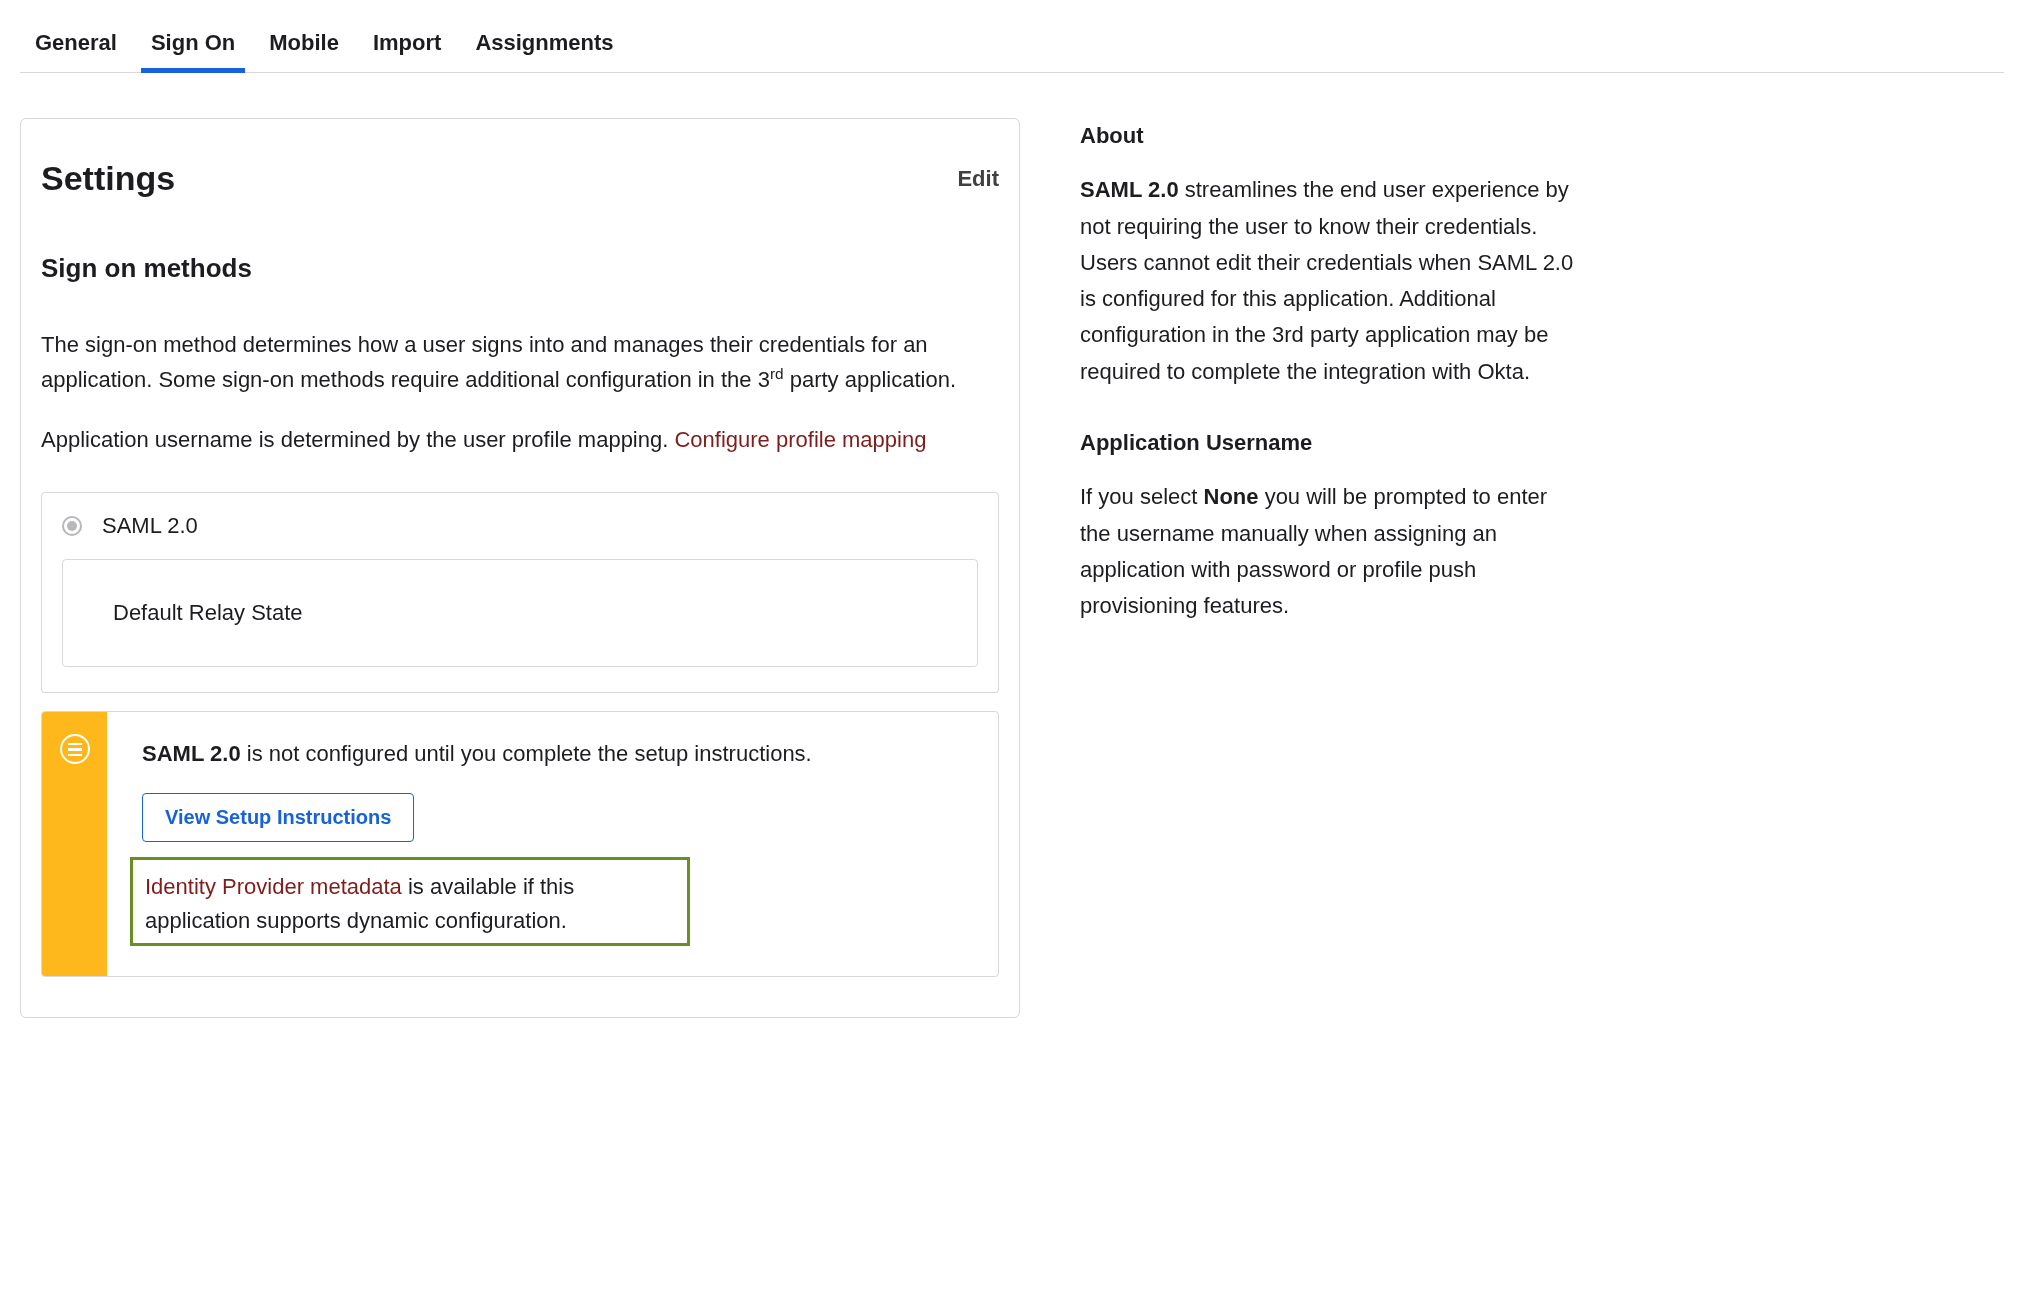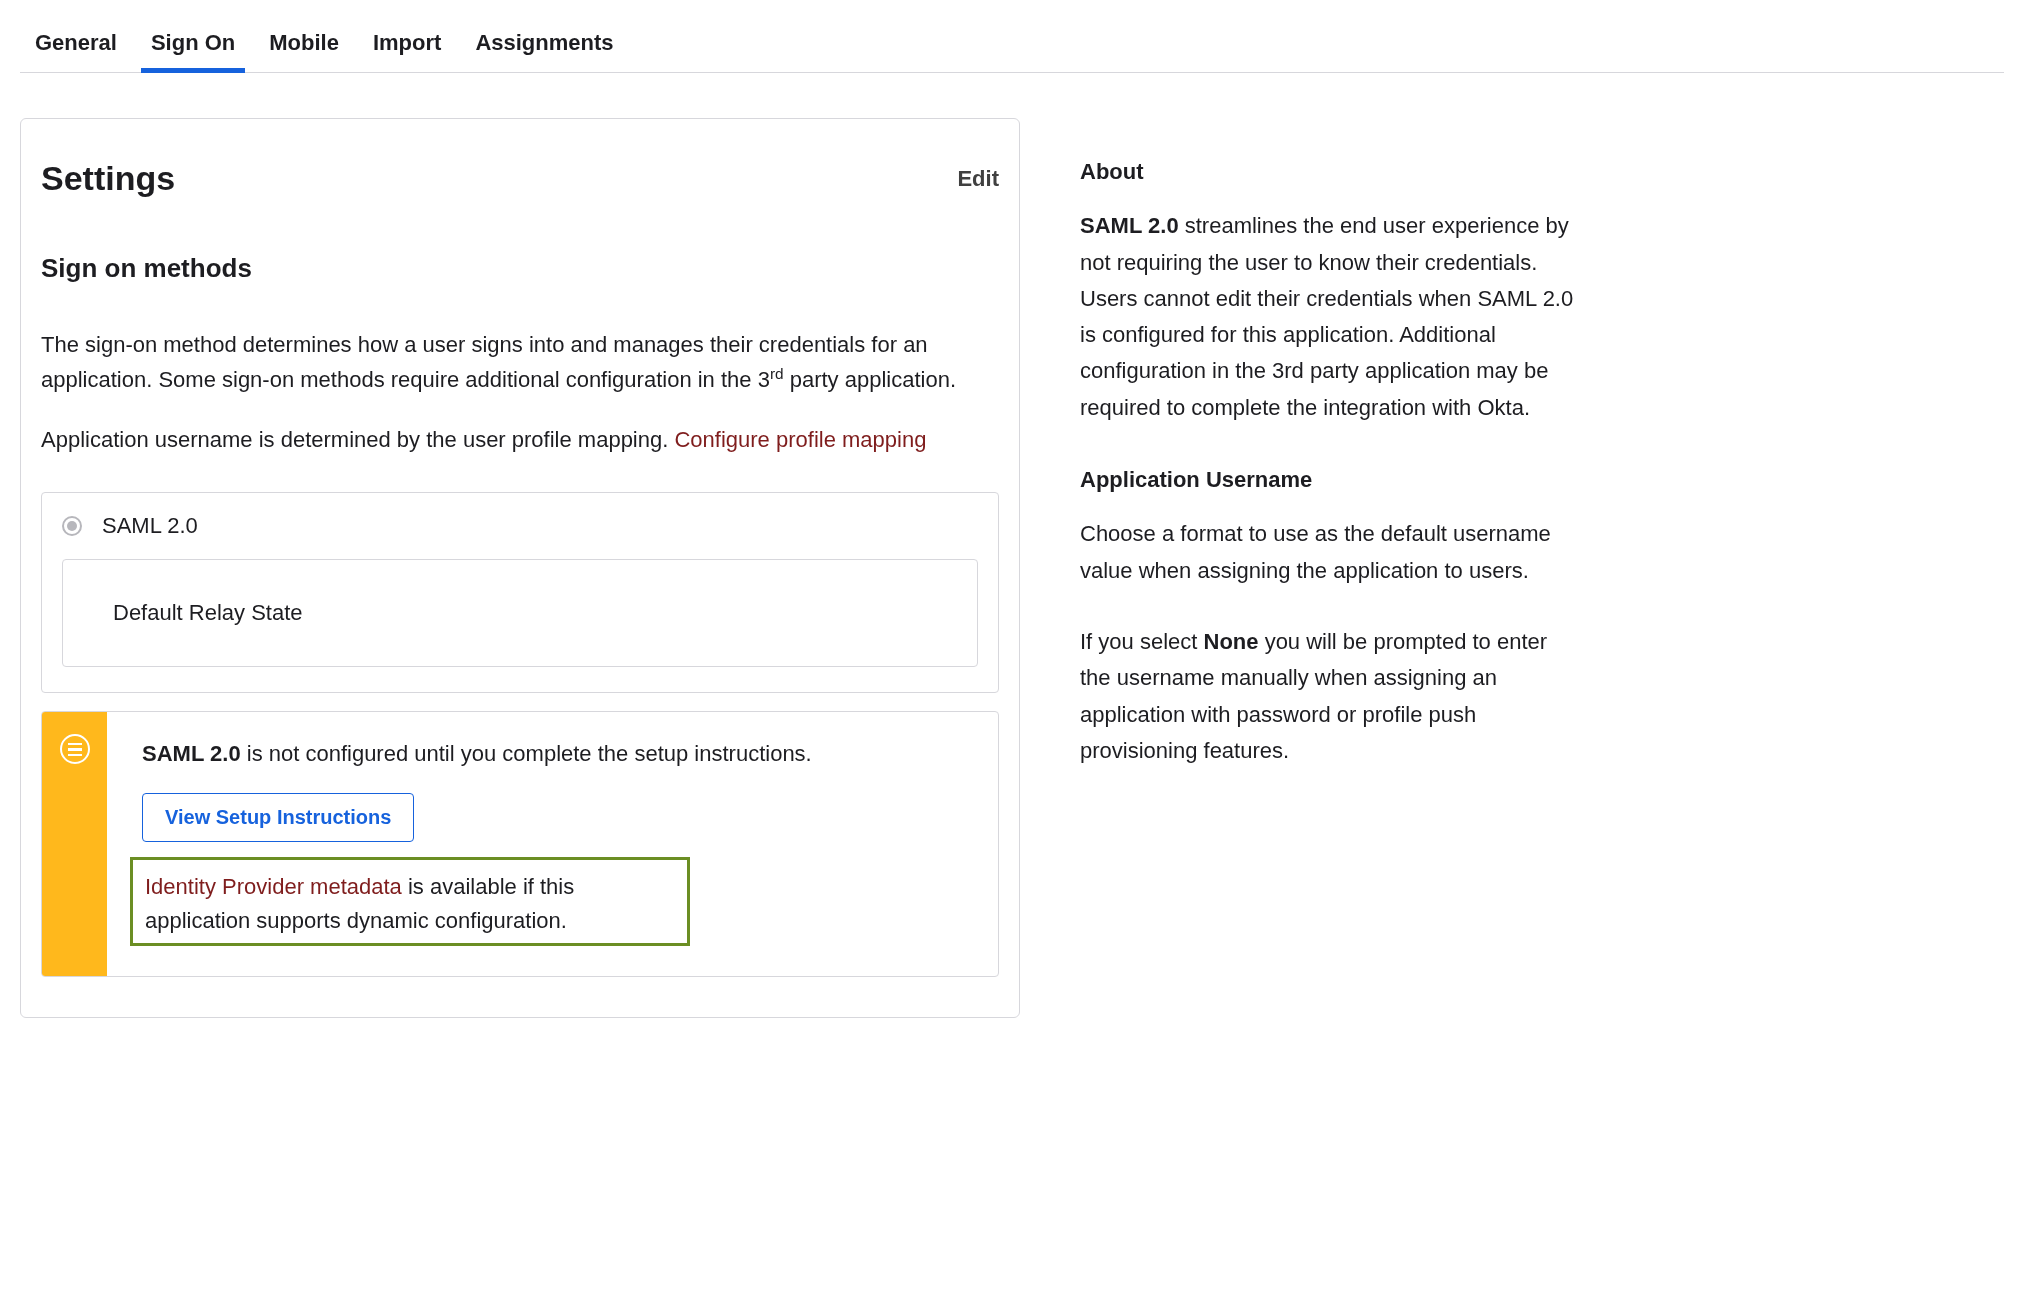--- a/index.html
+++ b/index.html
@@ -166,21 +166,20 @@
     .sidebar {
       width: 500px;
       flex-shrink: 0;
       font-size: 22px;
       line-height: 1.65;
     }
     .sidebar-heading {
       font-weight: 700;
       margin-bottom: 18px;
       font-size: 22px;
-      margin-top: 36px;
     }
     .sidebar p { margin-bottom: 35px; }
   </style>
 </head>
 <body>
 
 <div class="tabs">
   <div class="tab">General</div>
   <div class="tab active">Sign On</div>
   <div class="tab">Mobile</div>
@@ -230,18 +229,17 @@
       </div>
     </div>
   </div>
 
   <div class="sidebar">
     <div class="sidebar-heading">About</div>
     <p>
       <strong>SAML 2.0</strong><span> streamlines the end user experience by not requiring the user to know their credentials. Users cannot edit their credentials when SAML 2.0 is configured for this application. Additional configuration in the 3rd party application may be required to complete the integration with Okta.</span>
     </p>
     <div class="sidebar-heading">Application Username</div>
-    <p>Choose a format to use as the default username value when assigning the application to users.</p>
     <p>
       <span>If you select </span><strong>None</strong><span> you will be prompted to enter the username manually when assigning an application with password or profile push provisioning features.</span>
     </p>
   </div>
 </div>
 
 </body></html>

